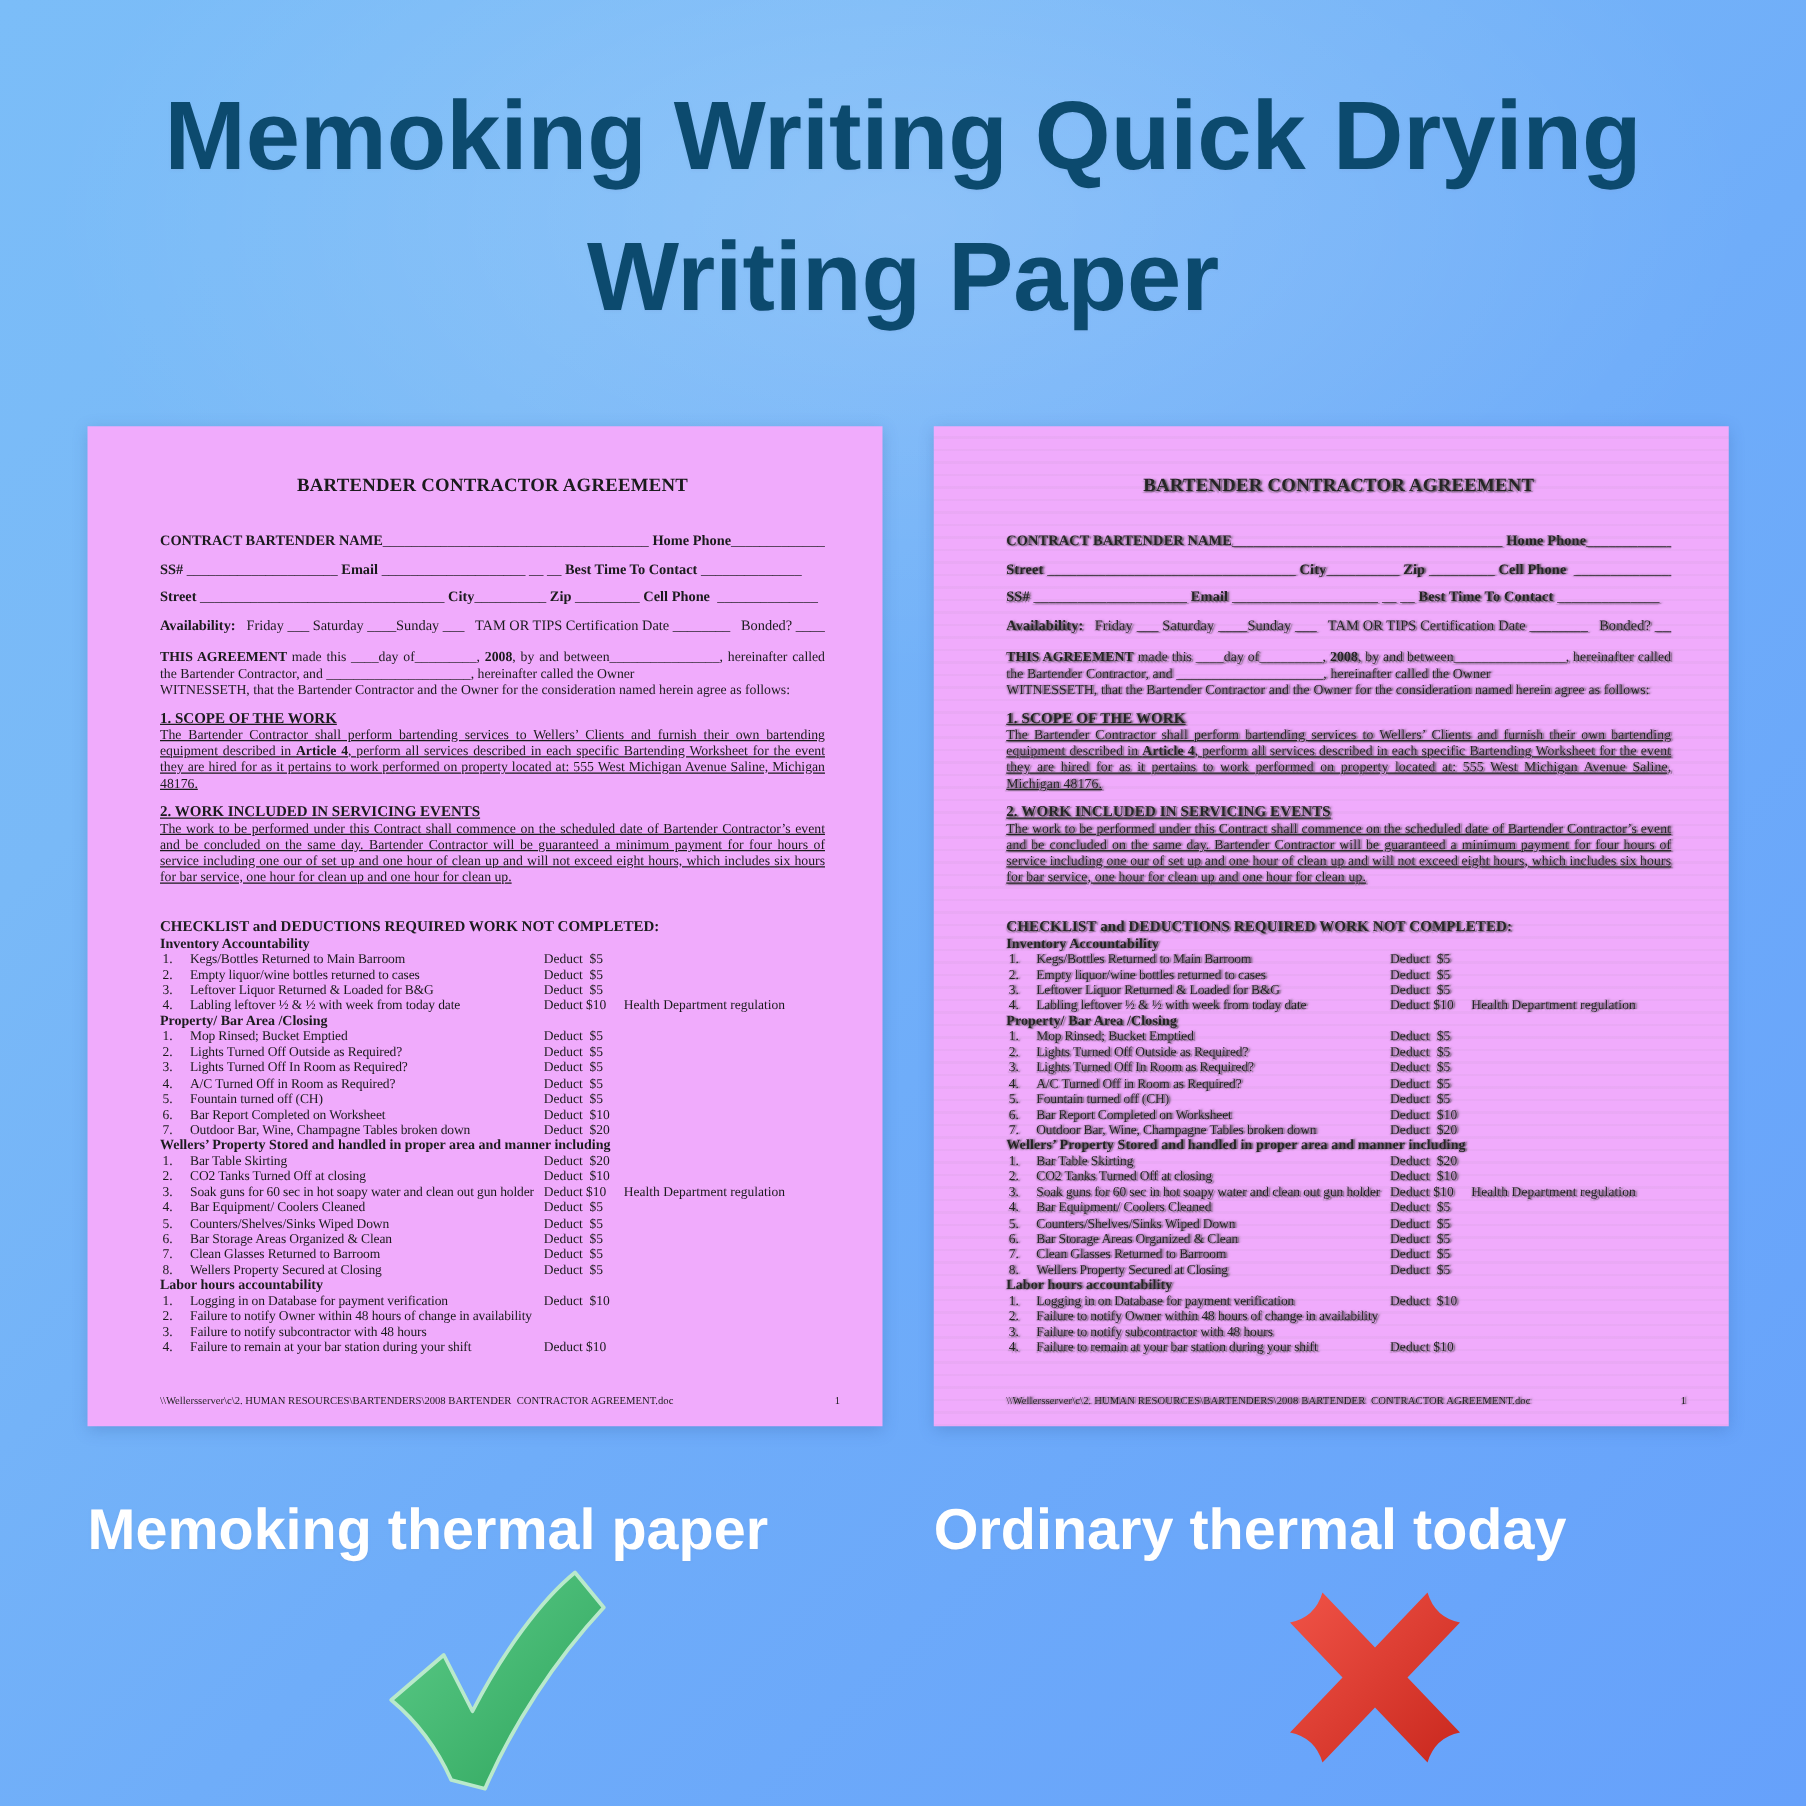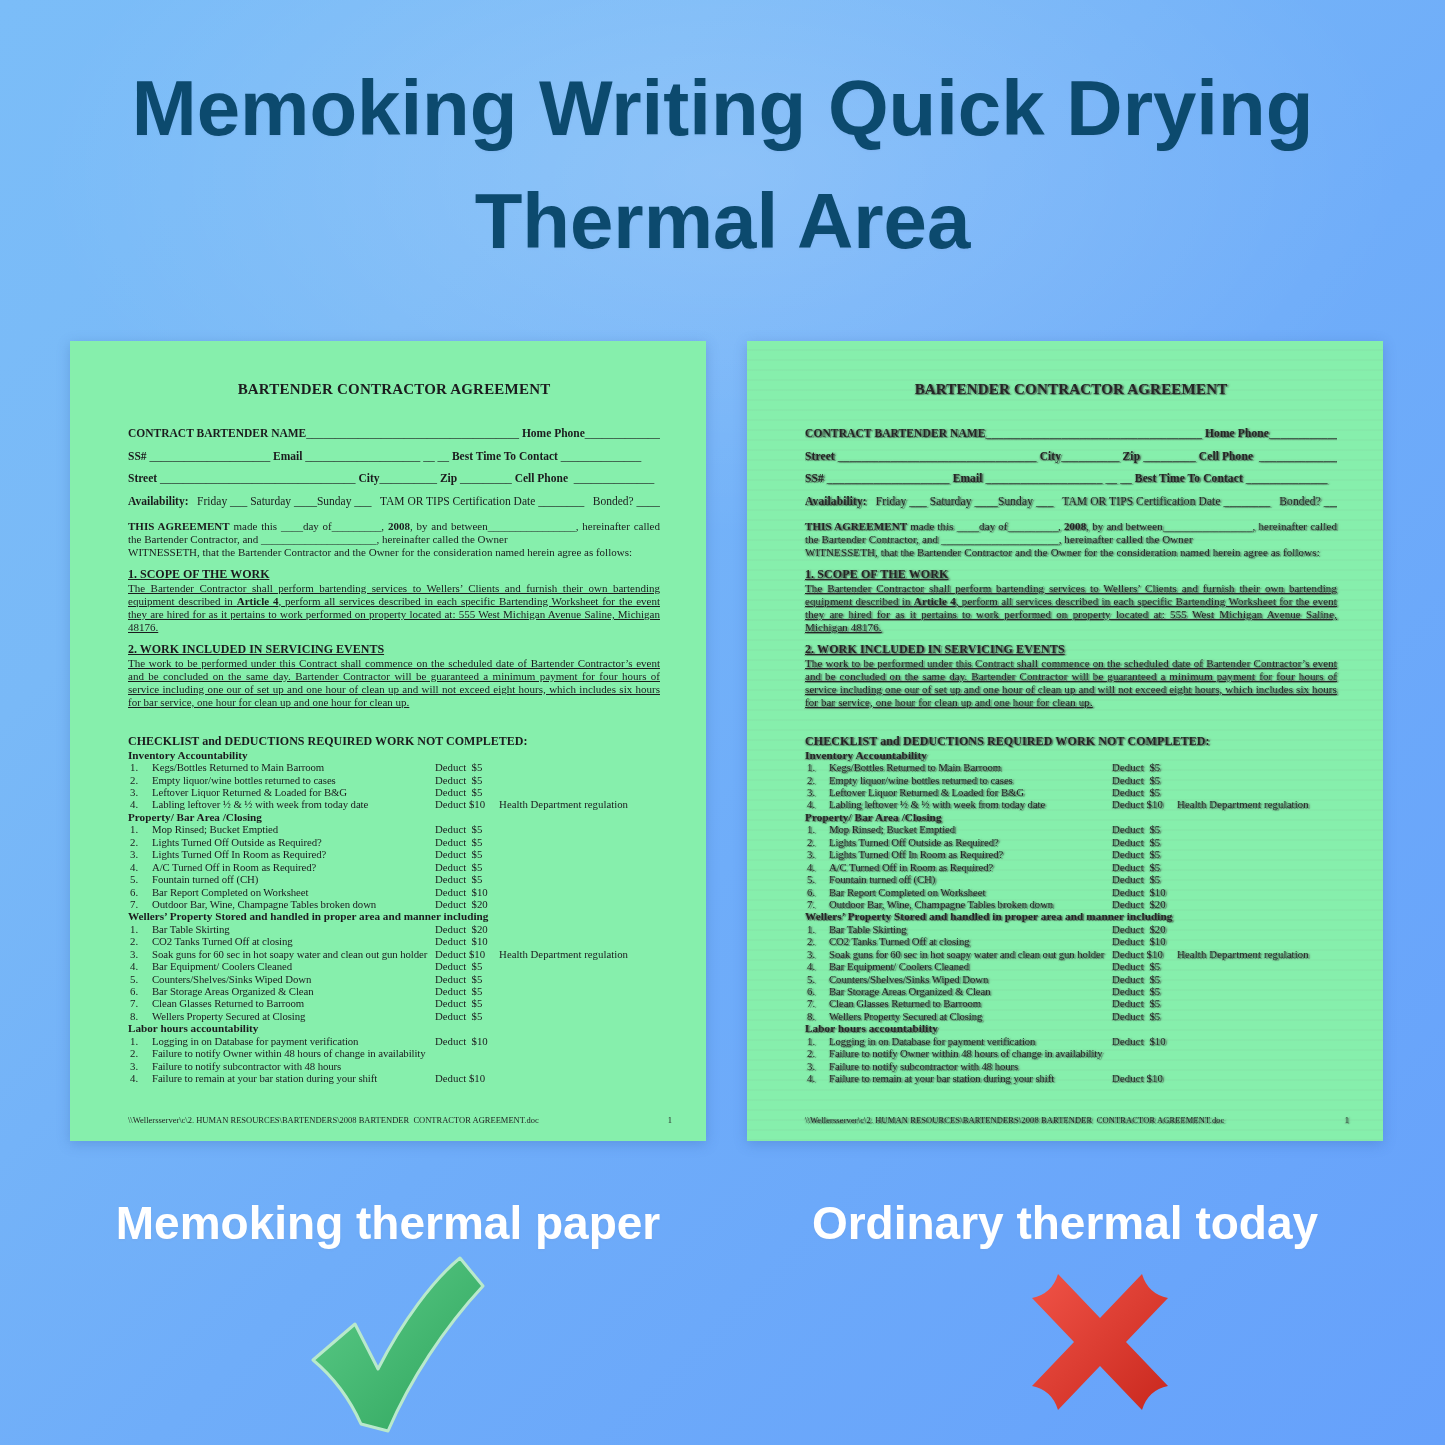--- a/index.html
+++ b/index.html
@@ -11,21 +11,21 @@
       linear-gradient(135deg,#7bbdf8 0%,#79b9f7 25%,#6fadf9 55%,#66a1fb 100%);
   }
   
   .main-title{
     position:absolute;top:52px;left:0;right:0;text-align:center;
     color:#0c4a6e;font-size:78px;font-weight:bold;line-height:113px;
     text-shadow:0 1px 2px rgba(120,160,220,0.35);
   }
   
   .paper{
-    position:absolute;top:341px;width:636px;height:800px;background:#86efac;
+    position:absolute;top:341px;width:636px;height:800px;background:#f0abfc;
     box-shadow:0 3px 12px rgba(45,90,160,0.28);
   }
   #paper-left{left:70px;}
   #paper-right{left:747px;}
   .doc{
     position:absolute;inset:0;padding:36px 46px 0 58px;
     font-family:"Liberation Serif",serif;font-size:11px;color:#1b1b1d;
   }
   .doc-title{text-align:center;font-weight:bold;font-size:15px;margin:4px 0 24px;letter-spacing:0.2px;}
   .form-line{white-space:pre;overflow:hidden;height:22.5px;line-height:22.5px;font-size:11.5px;}
@@ -56,36 +56,36 @@
       -0.9px 1.1px 1.0px rgba(80,80,80,0.35),
       2.3px -0.4px 1.5px rgba(110,110,110,0.30);
     letter-spacing:0.1px;
   }
   .ordinary::after{
     content:"";position:absolute;inset:0;pointer-events:none;
     background:repeating-linear-gradient(180deg,transparent 0 8px,rgba(120,120,120,0.05) 8px 10px);
   }
   
   .caption{
-    position:absolute;top:1196px;width:636px;text-align:center;
+    position:absolute;top:1196px;width:636px;text-align:left;
     color:#ffffff;font-size:46px;font-weight:bold;
     text-shadow:0 1px 2px rgba(120,160,220,0.3);
   }
   #caption-left{left:70px;}
   #caption-right{left:747px;}
   .mark{position:absolute;}
   #mark-check{left:298px;top:1248px;}
   #mark-cross{left:1010px;top:1262px;}
 </style>
 </head>
 <body>
 
 <div class="main-title">
   <div>Memoking Writing Quick Drying</div>
-  <div>Thermal Area</div>
+  <div>Writing Paper</div>
 </div>
 
 <section class="paper" id="paper-left">
     <div class="doc">
       <div class="doc-title">BARTENDER CONTRACTOR AGREEMENT</div>
       <div class="form-line"><span class="b">CONTRACT BARTENDER NAME</span><span>_____________________________________</span><span class="b"> Home Phone</span><span>______________</span></div>
       <div class="form-line"><span class="b">SS# </span><span>_____________________</span><span class="b"> Email </span><span>____________________ __ __</span><span class="b"> Best Time To Contact </span><span>______________</span></div>
       <div class="form-line"><span class="b">Street </span><span>__________________________________</span><span class="b"> City</span><span>__________</span><span class="b"> Zip </span><span>_________</span><span class="b"> Cell Phone  </span><span>______________</span></div>
       <div class="form-line"><span class="b">Availability:</span><span>   Friday ___ Saturday ____Sunday ___   TAM OR TIPS Certification Date ________   Bonded? ________</span></div>
       <div class="intro">

